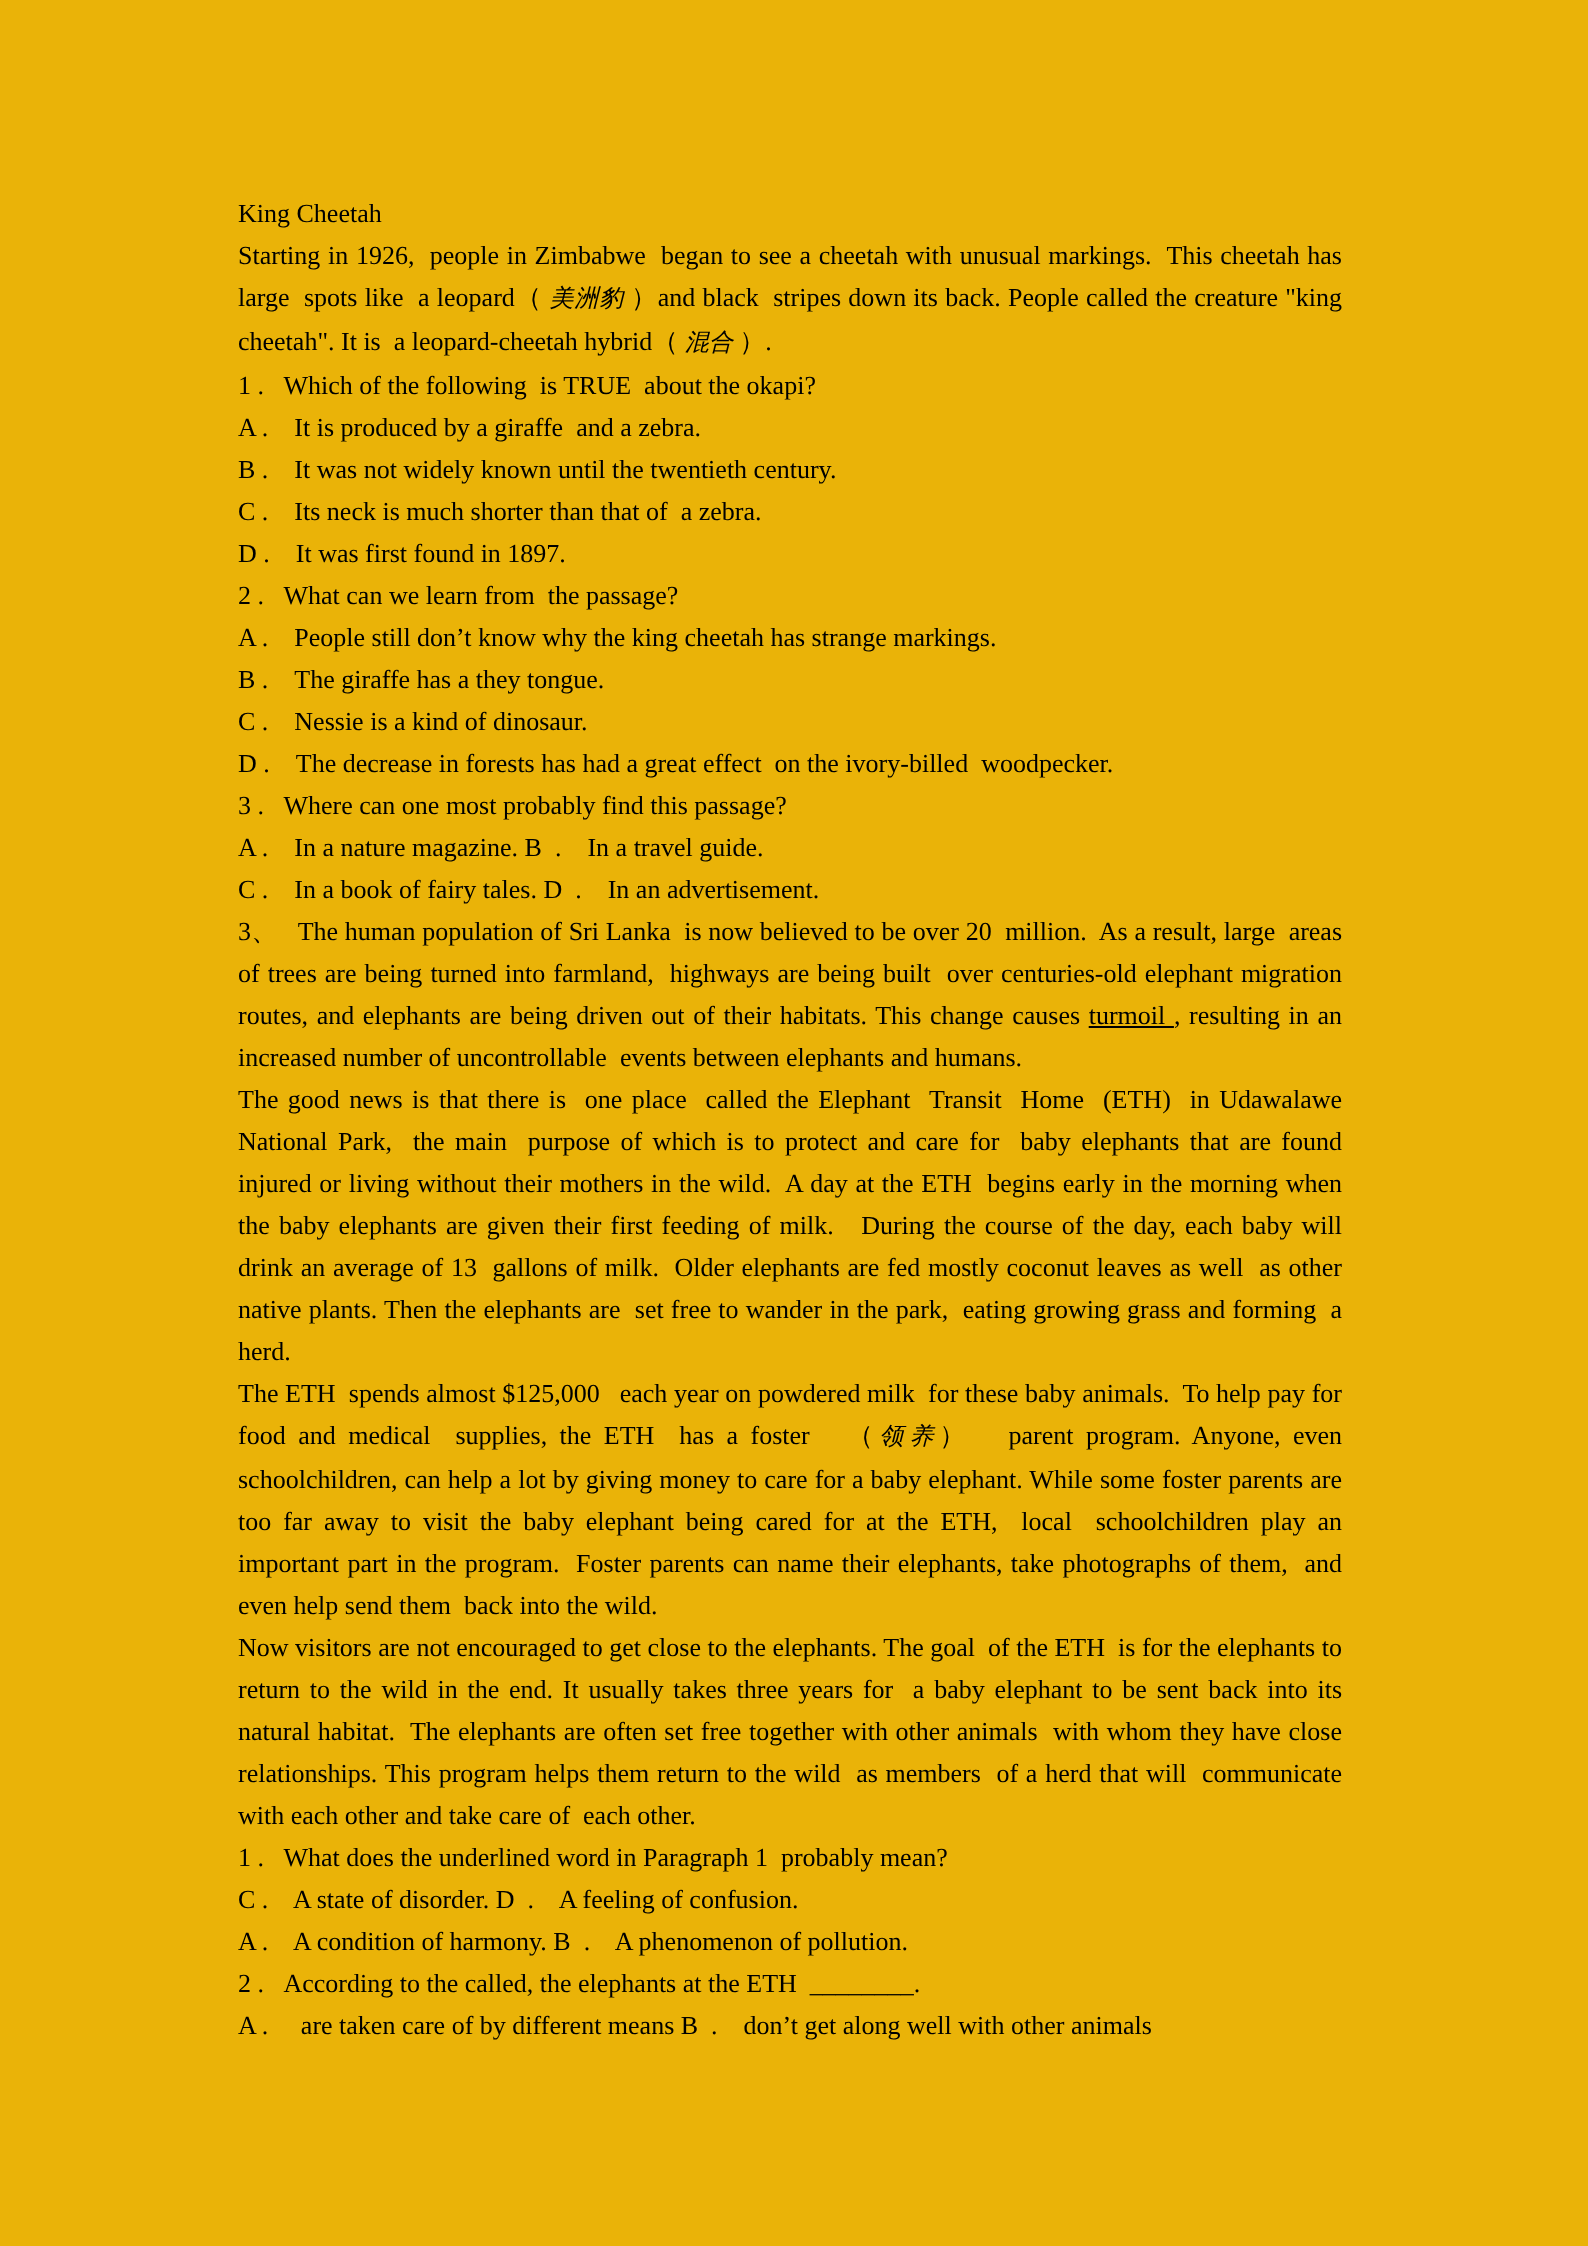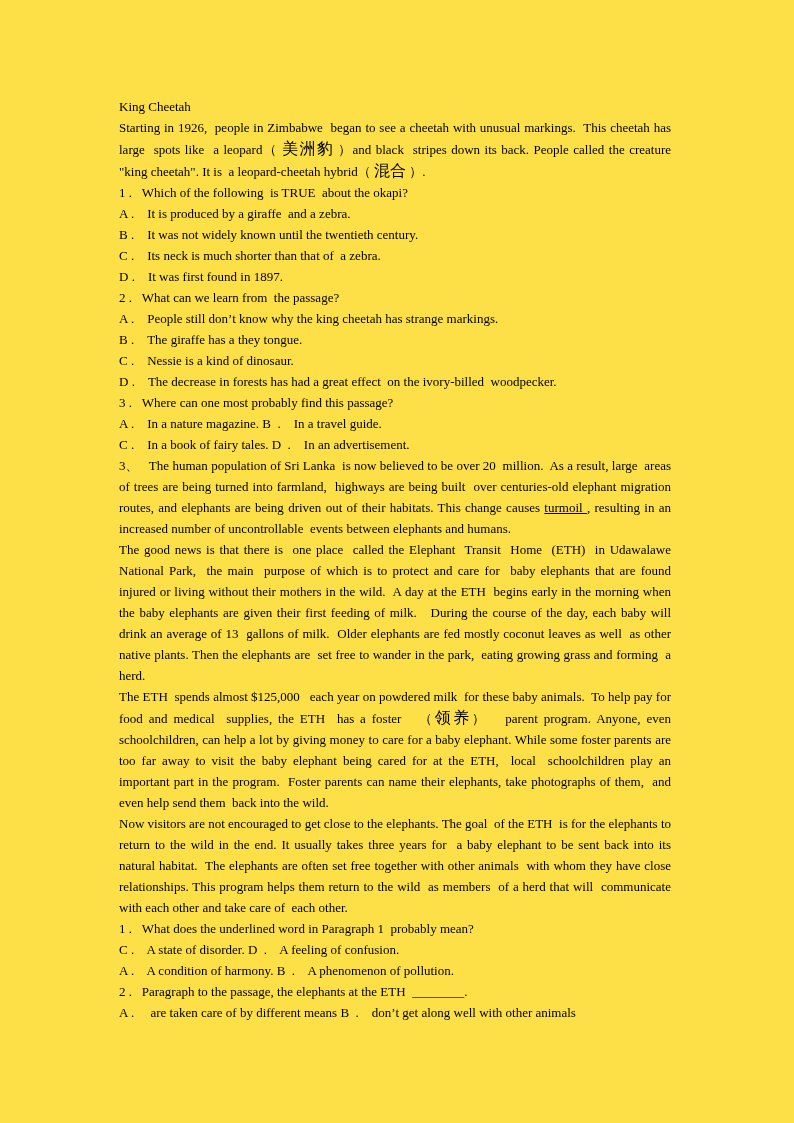--- a/index.html
+++ b/index.html
@@ -11,21 +11,21 @@
     width: 794px;
     height: 1123px;
     font-family: "Liberation Serif", "DejaVu Serif", serif;
     color: #000000;
     -webkit-font-smoothing: none;
   }
   .page {
     position: relative;
     width: 794px;
     height: 1123px;
-    background: #fde047;
+    background: #eab308;
     box-sizing: border-box;
   }
   .content {
     position: absolute;
     left: 119px;
     top: 96px;
     width: 552px;
   }
   
   .para {
@@ -52,21 +52,22 @@
   }
   .underlined {
     text-decoration: underline;
     margin-top: 24px;
   }
   .blank {
     letter-spacing: 0px;
   }
   .cjk {
     font-family: "DejaVu Sans", "Liberation Sans", sans-serif;
-    font-size: 16px;
+    font-size: 12.0px;
+    font-style: italic;
   }
 </style>
 </head>
 <body>
 
 <div class="page">
   <div class="content">
 
     <p class="title-line">King Cheetah</p>
 
@@ -93,17 +94,17 @@
     <p class="para">The good news is that there is  one place  called the Elephant  Transit  Home  (ETH)  in Udawalawe National Park,  the main  purpose of which is to protect and care for  baby elephants that are found injured or living without their mothers in the wild.  A day at the ETH  begins early in the morning when the baby elephants are given their first feeding of milk.   During the course of the day, each baby will drink an average of 13  gallons of milk.  Older elephants are fed mostly coconut leaves as well  as other native plants. Then the elephants are  set free to wander in the park,  eating growing grass and forming  a herd.</p>
 
     <p class="para"><span>The ETH  spends almost $125,000   each year on powdered milk  for these baby animals.  To help pay for food and medical  supplies, the ETH  has a foster   （</span><span class="cjk">领养</span><span>）   parent program. Anyone, even schoolchildren, can help a lot by giving money to care for a baby elephant. While some foster parents are too far away to visit the baby elephant being cared for at the ETH,  local  schoolchildren play an important part in the program.  Foster parents can name their elephants, take photographs of them,  and even help send them  back into the wild.</span></p>
 
     <p class="para">Now visitors are not encouraged to get close to the elephants. The goal  of the ETH  is for the elephants to return to the wild in the end. It usually takes three years for  a baby elephant to be sent back into its natural habitat.  The elephants are often set free together with other animals  with whom they have close relationships. This program helps them return to the wild  as members  of a herd that will  communicate with each other and take care of  each other.</p>
 
     <p class="qline"><span class="marker">1 .</span>&nbsp;&nbsp;&nbsp;<span>What does the underlined word in Paragraph 1  probably mean?</span></p>
     <p class="qline">C .    A state of disorder. D  .    A feeling of confusion.</p>
     <p class="qline">A .    A condition of harmony. B  .    A phenomenon of pollution.</p>
 
-    <p class="qline"><span class="marker">2 .</span>&nbsp;&nbsp;&nbsp;<span>Paragraph to the passage, the elephants at the ETH  </span><span class="blank">________</span><span>.</span></p>
+    <p class="qline"><span class="marker">2 .</span>&nbsp;&nbsp;&nbsp;<span>According to the called, the elephants at the ETH  </span><span class="blank">________</span><span>.</span></p>
     <p class="qline">A .     are taken care of by different means B  .    don’t get along well with other animals</p>
 
   </div>
 </div>
 
 </body></html>

